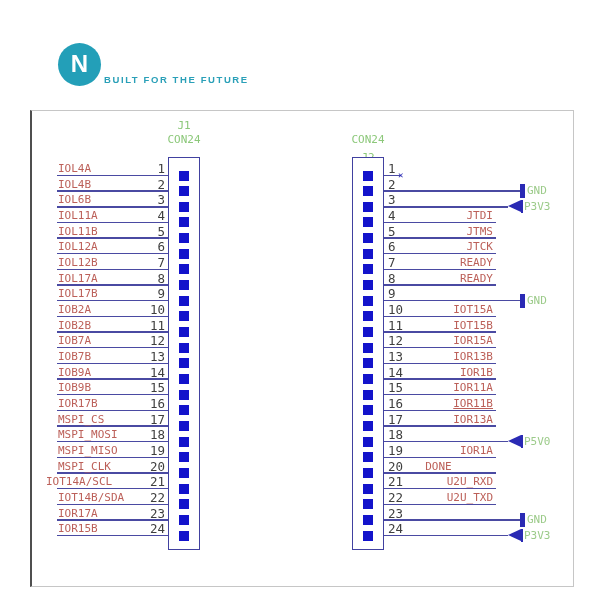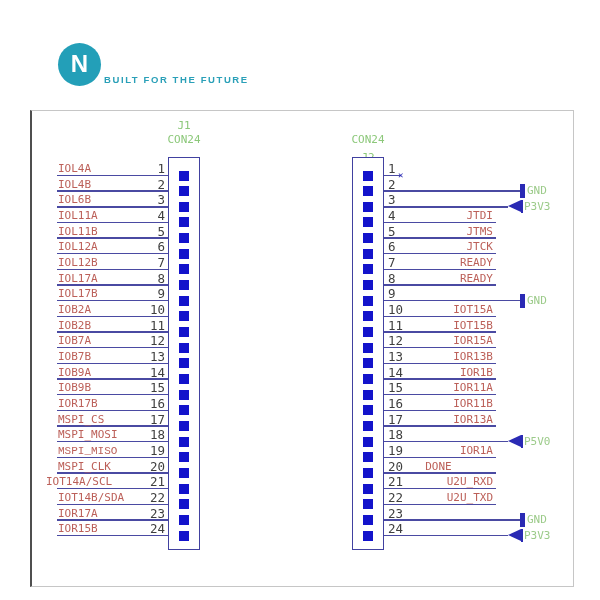--- a/index.html
+++ b/index.html
@@ -134,21 +134,21 @@
     <div class="pin-square" style="left: 179px; top: 421.06px;"></div>
     <div class="wire" style="left: 57px; top: 425.36px; width: 111px;"></div>
     <div class="net-label" style="left: 58px; top: 413.56px;">MSPI_CS</div>
     <div class="pin-number" style="left: 128px; top: 412.56px; width: 37px; text-align: right;">17</div>
     <div class="pin-square" style="left: 179px; top: 436.72px;"></div>
     <div class="wire" style="left: 57px; top: 441.02px; width: 111px;"></div>
     <div class="net-label" style="left: 58px; top: 429.22px;">MSPI_MOSI</div>
     <div class="pin-number" style="left: 128px; top: 428.22px; width: 37px; text-align: right;">18</div>
     <div class="pin-square" style="left: 179px; top: 452.38px;"></div>
     <div class="wire" style="left: 57px; top: 456.68px; width: 111px;"></div>
-    <div class="net-label" style="left: 58px; top: 444.88px; font-family: Liberation Mono, monospace;">MSPI_MISO</div>
+    <div class="net-label" style="left: 58px; top: 444.88px;">MSPI_MISO</div>
     <div class="pin-number" style="left: 128px; top: 443.88px; width: 37px; text-align: right;">19</div>
     <div class="pin-square" style="left: 179px; top: 468.04px;"></div>
     <div class="wire" style="left: 57px; top: 472.34px; width: 111px;"></div>
     <div class="net-label" style="left: 58px; top: 460.54px;">MSPI_CLK</div>
     <div class="pin-number" style="left: 128px; top: 459.54px; width: 37px; text-align: right;">20</div>
     <div class="pin-square" style="left: 179px; top: 483.7px;"></div>
     <div class="wire" style="left: 57px; top: 488px; width: 111px;"></div>
     <div class="net-label" style="left: 46px; top: 476.2px;">IOT14A/SCL</div>
     <div class="pin-number" style="left: 128px; top: 475.2px; width: 37px; text-align: right;">21</div>
     <div class="pin-square" style="left: 179px; top: 499.36px;"></div>
@@ -224,21 +224,21 @@
     <div class="wire" style="left: 384px; top: 378.38px; width: 112px;"></div>
     <div class="pin-number" style="left: 388px; top: 365.58px;">14</div>
     <div class="net-label" style="left: 384px; top: 366.58px; width: 109px; text-align: right;">IOR1B</div>
     <div class="pin-square" style="left: 363px; top: 389.74px;"></div>
     <div class="wire" style="left: 384px; top: 394.04px; width: 112px;"></div>
     <div class="pin-number" style="left: 388px; top: 381.24px;">15</div>
     <div class="net-label" style="left: 384px; top: 382.24px; width: 109px; text-align: right;">IOR11A</div>
     <div class="pin-square" style="left: 363px; top: 405.4px;"></div>
     <div class="wire" style="left: 384px; top: 409.7px; width: 112px;"></div>
     <div class="pin-number" style="left: 388px; top: 396.9px;">16</div>
-    <div class="net-label" style="left: 384px; top: 397.9px; width: 109px; text-align: right;">IOR11B</div>
+    <div class="net-label" style="left: 384px; top: 397.9px; width: 109px; text-align: right; text-decoration: underline;">IOR11B</div>
     <div class="pin-square" style="left: 363px; top: 421.06px;"></div>
     <div class="wire" style="left: 384px; top: 425.36px; width: 112px;"></div>
     <div class="pin-number" style="left: 388px; top: 412.56px;">17</div>
     <div class="net-label" style="left: 384px; top: 413.56px; width: 109px; text-align: right;">IOR13A</div>
     <div class="pin-square" style="left: 363px; top: 436.72px;"></div>
     <div class="wire" style="left: 384px; top: 441.02px; width: 124px;"></div>
     <div class="pin-number" style="left: 388px; top: 428.22px;">18</div>
     <div class="pwr-arrow" style="left: 508px; top: 434.72px;"></div>
     <div class="pwr-bar" style="left: 521px; top: 435.22px;"></div>
     <div class="power-label" style="left: 524px; top: 434.72px;">P5V0</div>

